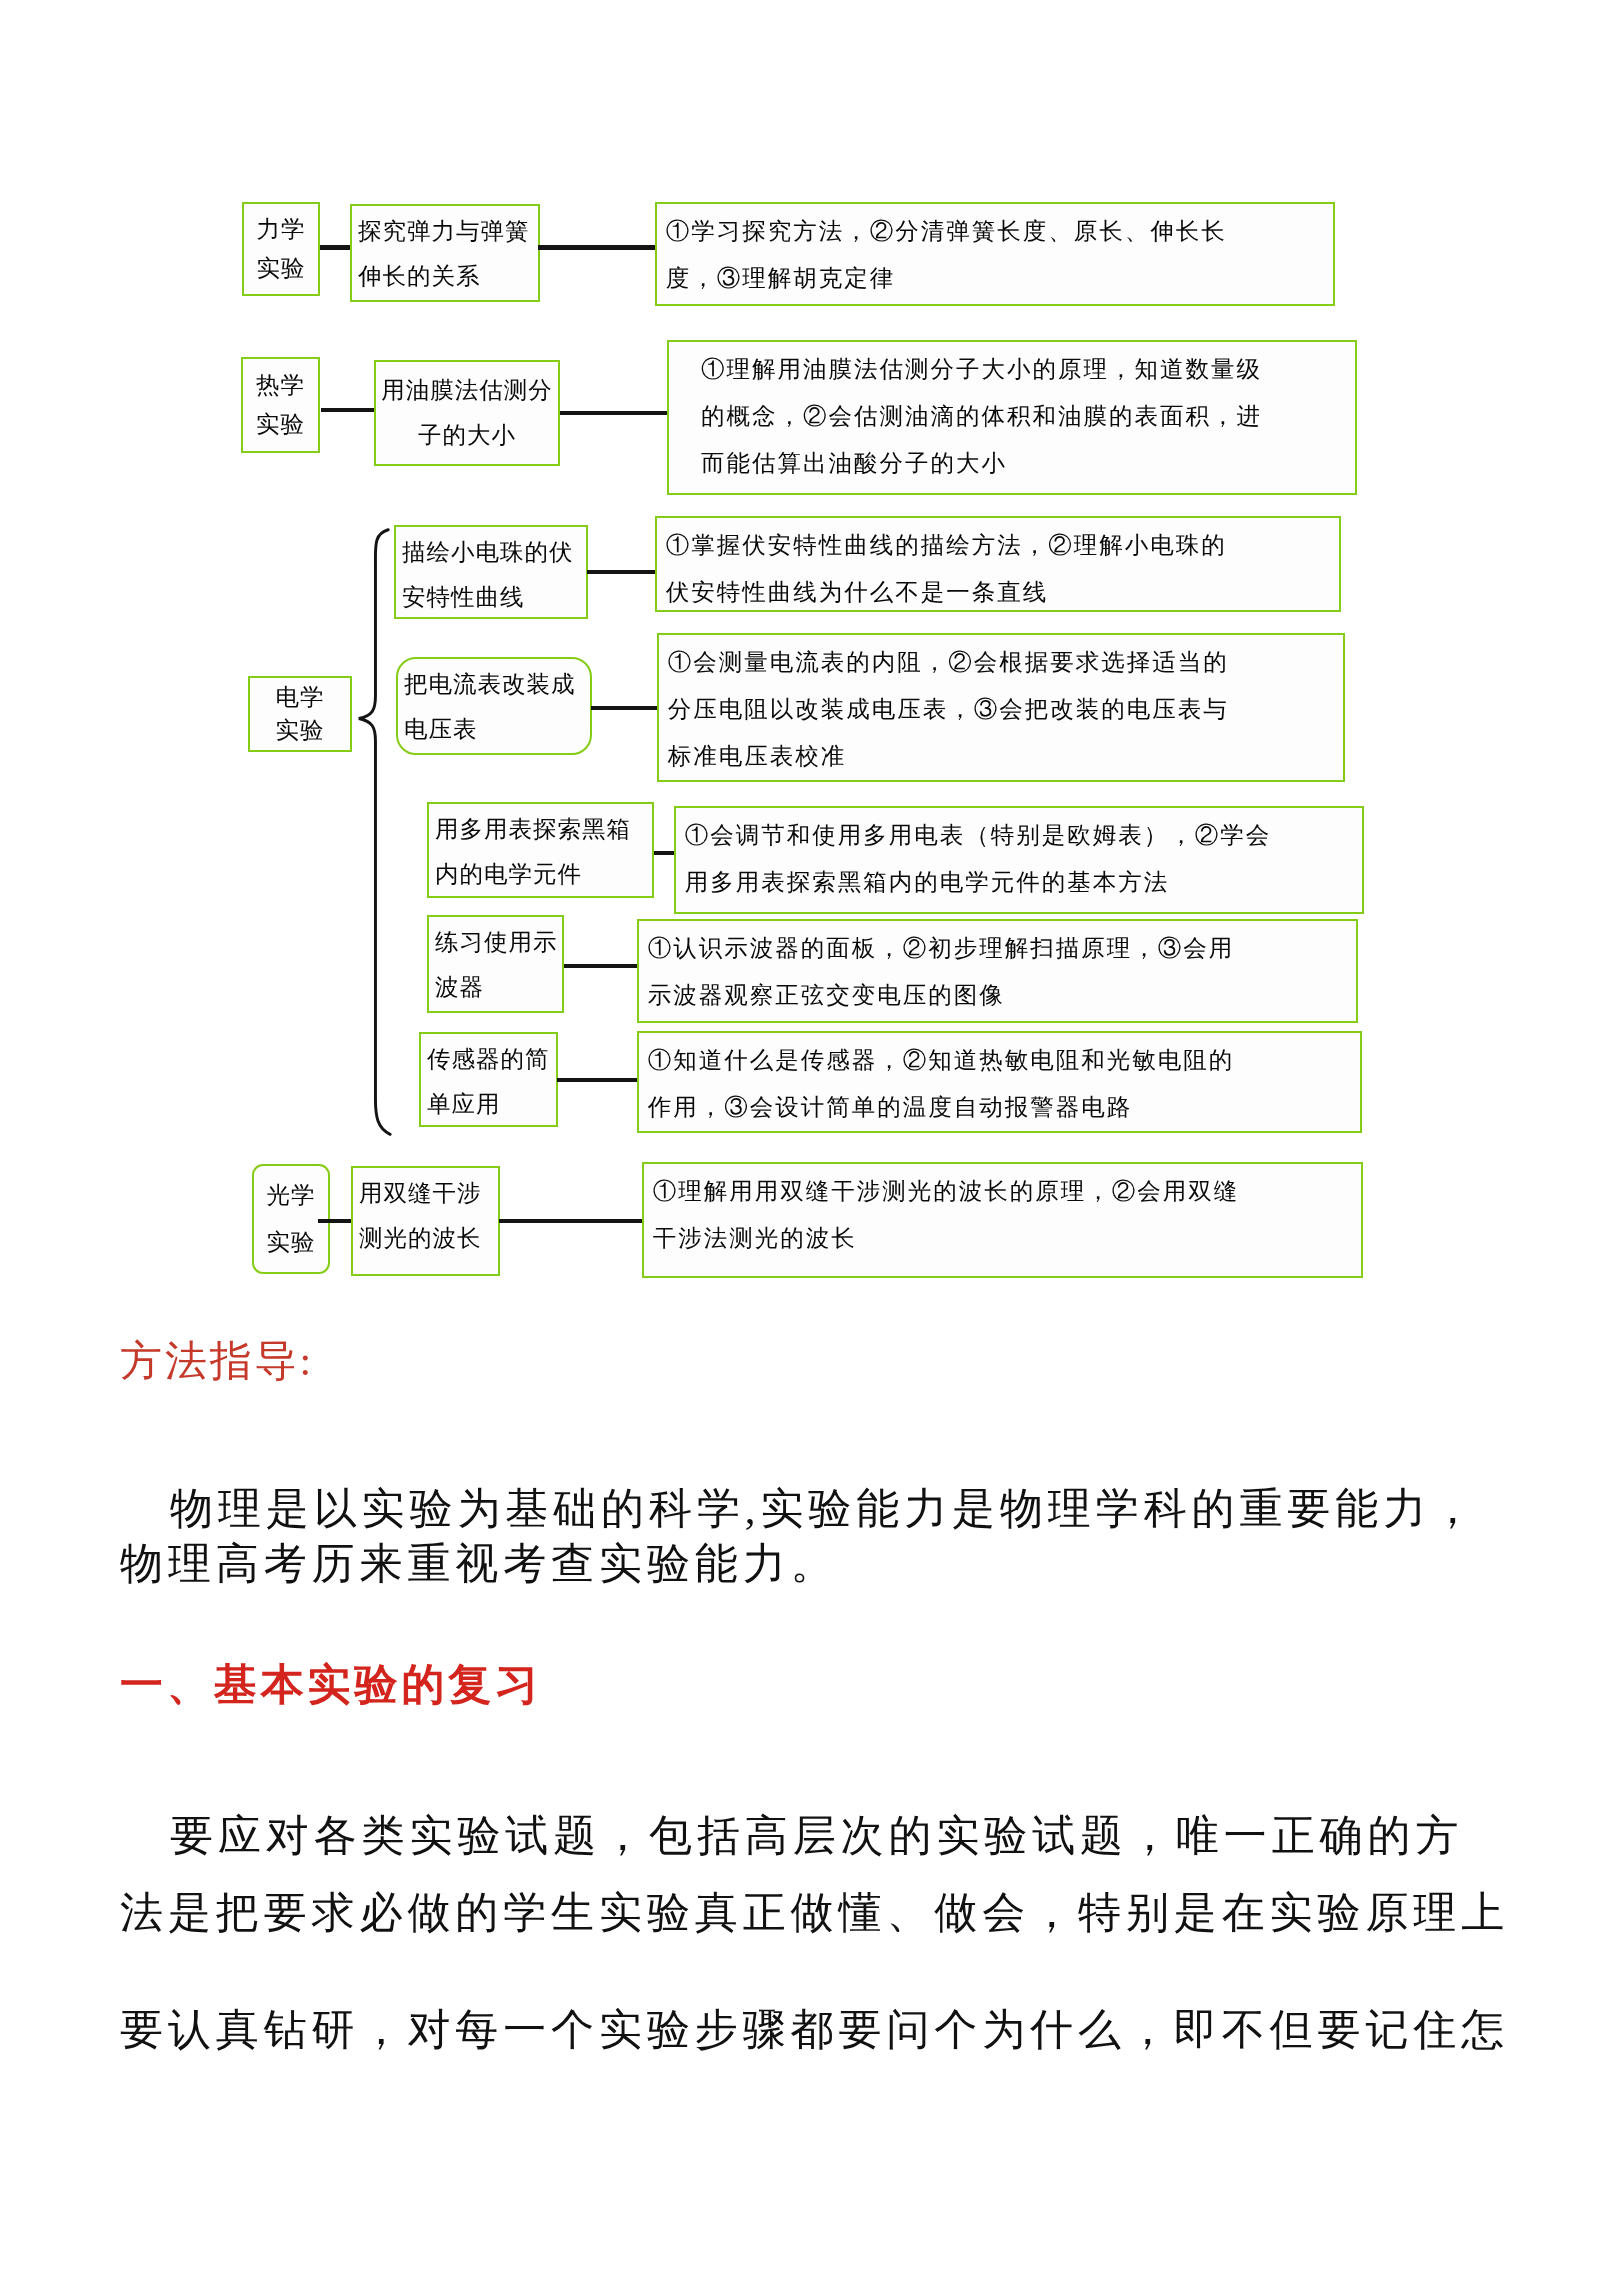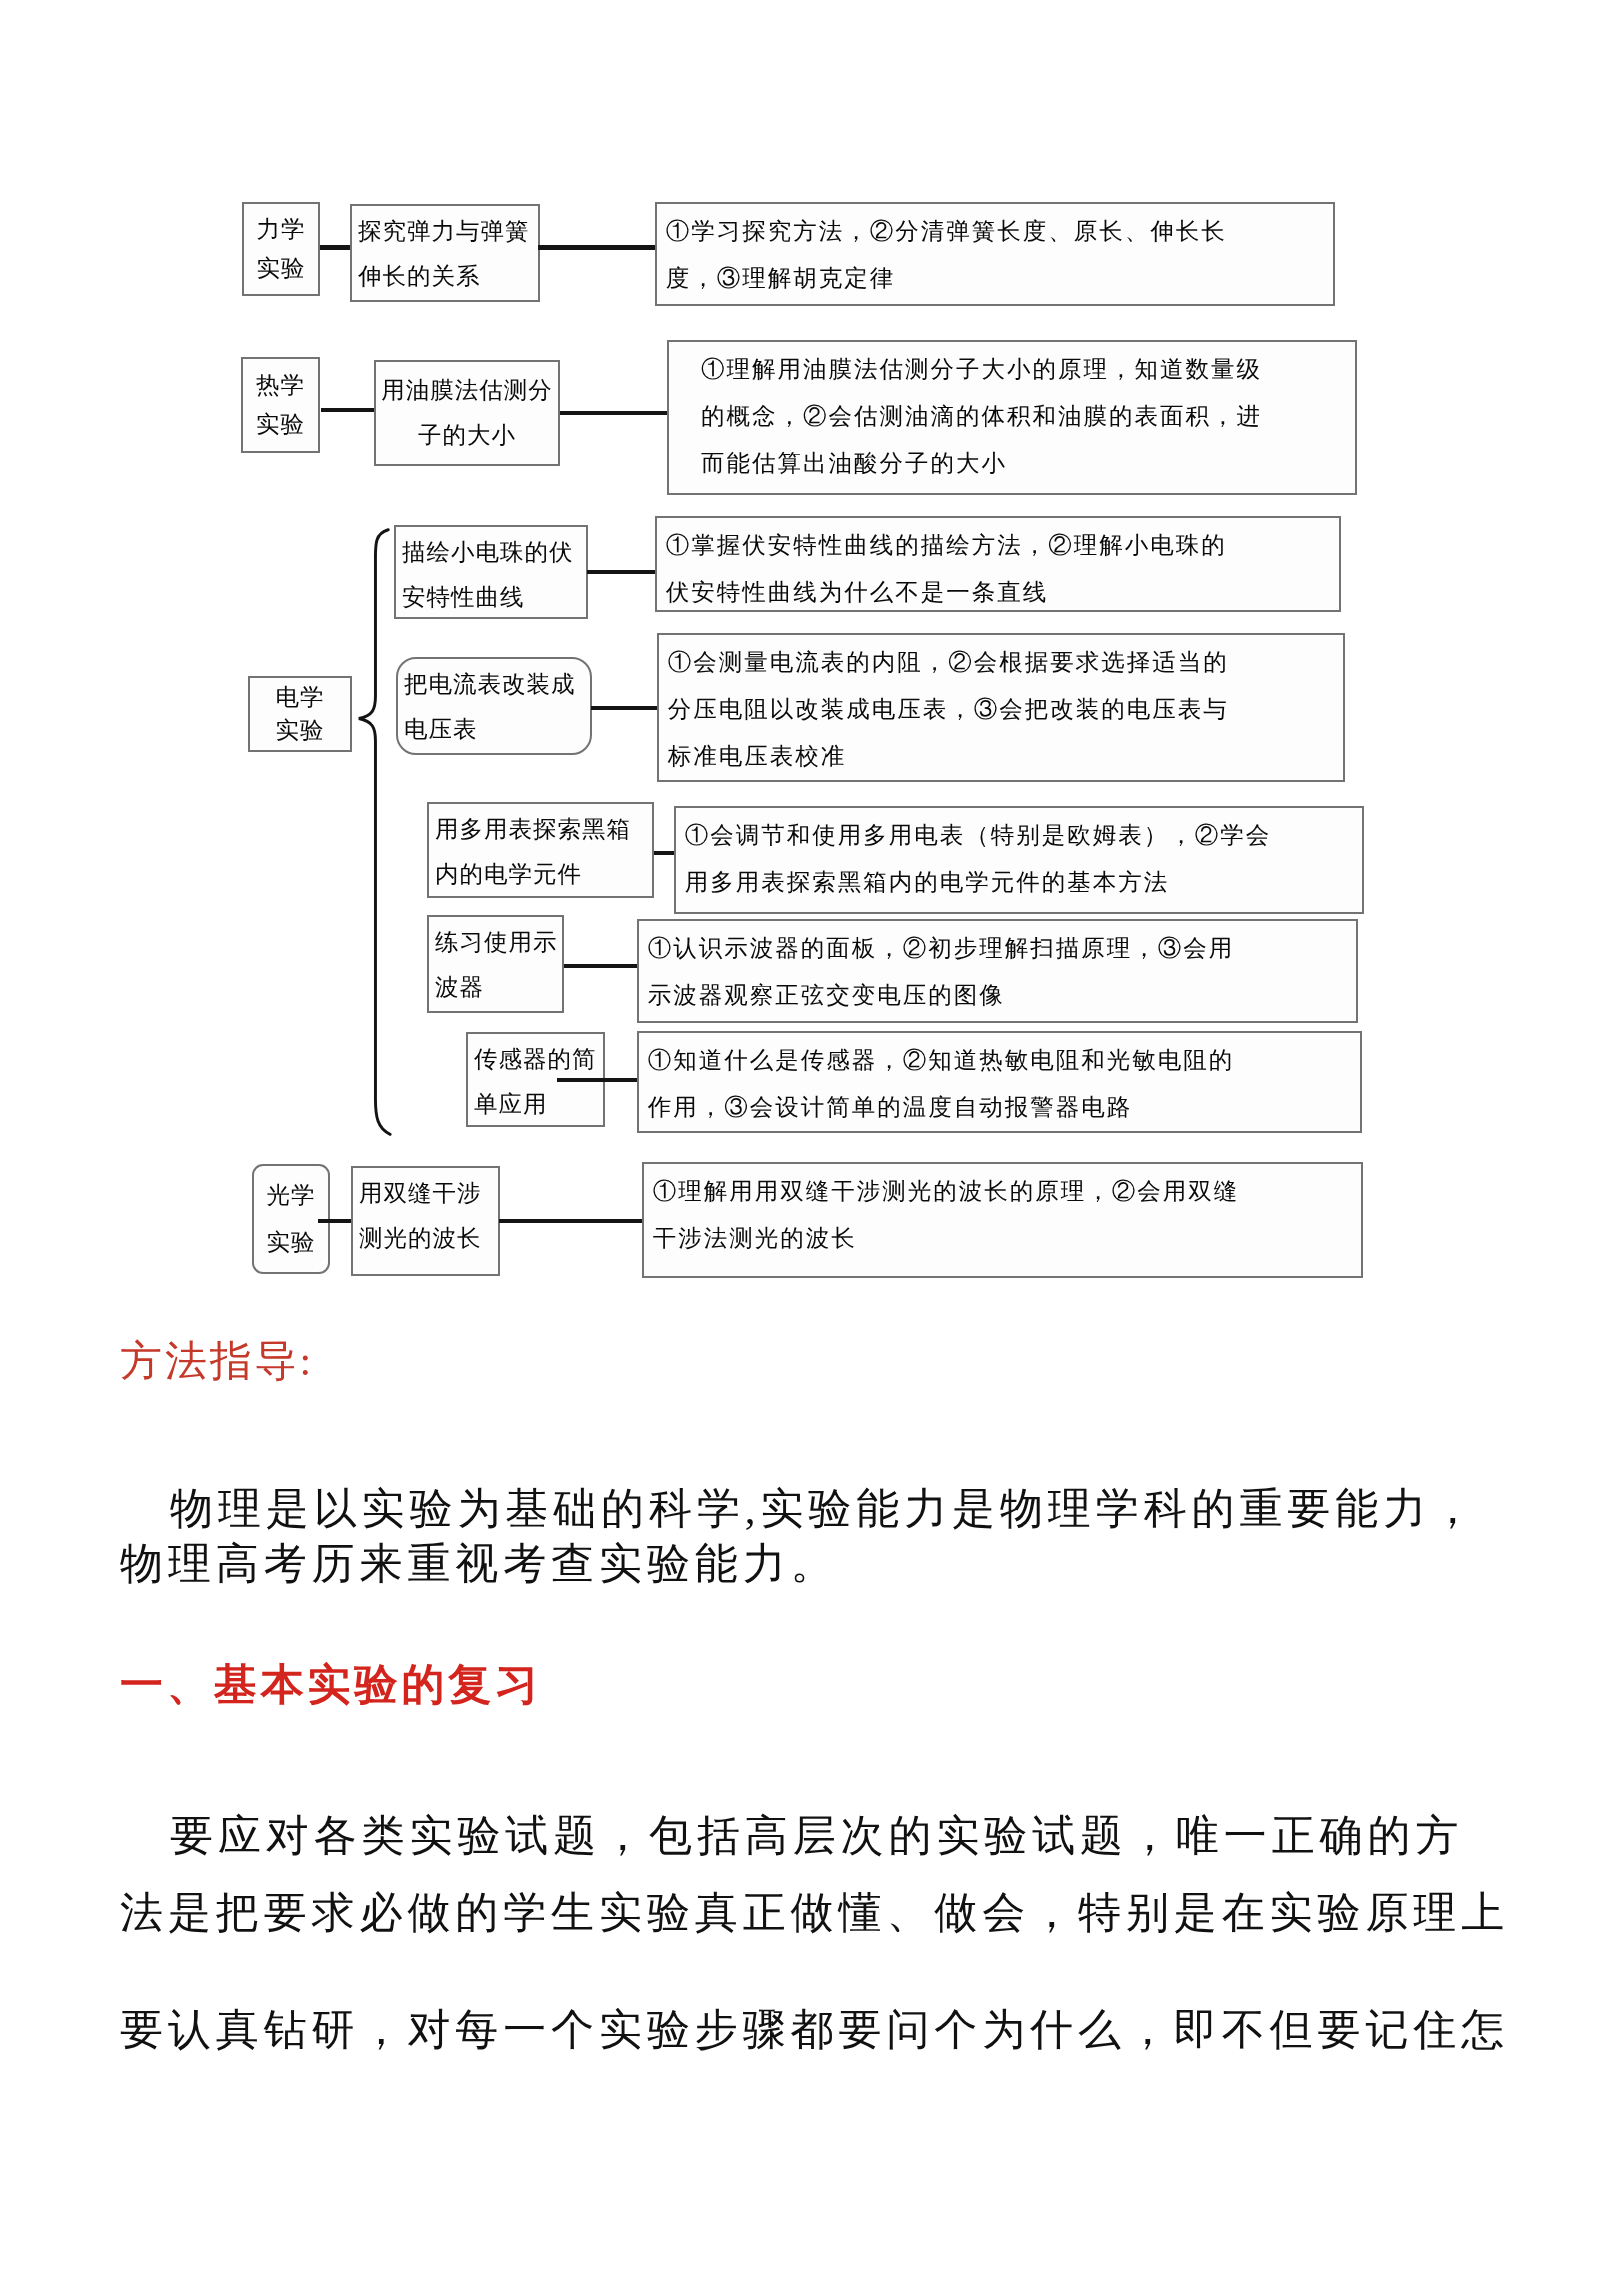--- a/index.html
+++ b/index.html
@@ -8,21 +8,21 @@
     position:relative;
     width:1620px; height:2288px;
     background:#ffffff;
     font-family:"Liberation Serif","DejaVu Serif",serif;
     overflow:hidden;
   }
   
   .box {
     position:absolute;
     box-sizing:border-box;
-    border:2px solid #737373;
+    border:2px solid #84cc16;
     background:#fdfdfd;
     color:#0a0a0a;
     font-family:"Liberation Serif","DejaVu Serif",serif;
     font-size:23.5px;
     letter-spacing:1px;
     white-space:pre;
     padding:2.9px 5.9px;
   }
   .thick { border-width:2.9px; }
   .cat {
@@ -45,21 +45,21 @@
   .b-therm-goal { left:667px; top:340px;  width:690px; height:155px;padding-left:32px; }
   .b-elec-cat   { left:248px; top:676px;  width:104px; height:76px; line-height:33px; }
   .b-e1         { left:394px; top:525px;  width:194px; height:94px; }
   .b-e1-goal    { left:655px; top:516px;  width:686px; height:96px; }
   .b-e2         { left:396px; top:657px;  width:196px; height:98px;border-radius:20px; }
   .b-e2-goal    { left:657px; top:633px;  width:688px; height:149px; }
   .b-e3         { left:427px; top:802px;  width:227px; height:96px; }
   .b-e3-goal    { left:674px; top:806px;  width:690px; height:108px; }
   .b-e4         { left:427px; top:915px;  width:137px; height:98px; }
   .b-e4-goal    { left:637px; top:919px;  width:721px; height:104px; }
-  .b-e5         { left:419px; top:1032px; width:139px; height:95px;margin-left:47px; }
+  .b-e5         { left:419px; top:1032px; width:139px; height:95px; }
   .b-e5-goal    { left:637px; top:1031px; width:725px; height:102px; }
   .b-opt-cat    { left:252px; top:1164px; width:78px;  height:110px; line-height:47px;border-radius:11px; }
   .b-opt-exp    { left:351px; top:1166px; width:149px; height:110px; }
   .b-opt-goal   { left:642px; top:1162px; width:721px; height:116px; }
   
   .c1a { left:320px; top:245px;  width:30px; height:4.9px; }
   .c1b { left:538px; top:245px;  width:117px; height:4.9px; }
   .c2a { left:321px; top:408px;  width:54px; }
   .c2b { left:560px; top:411px;  width:107px; }
   .ce1 { left:587px; top:570px;  width:68px; }

